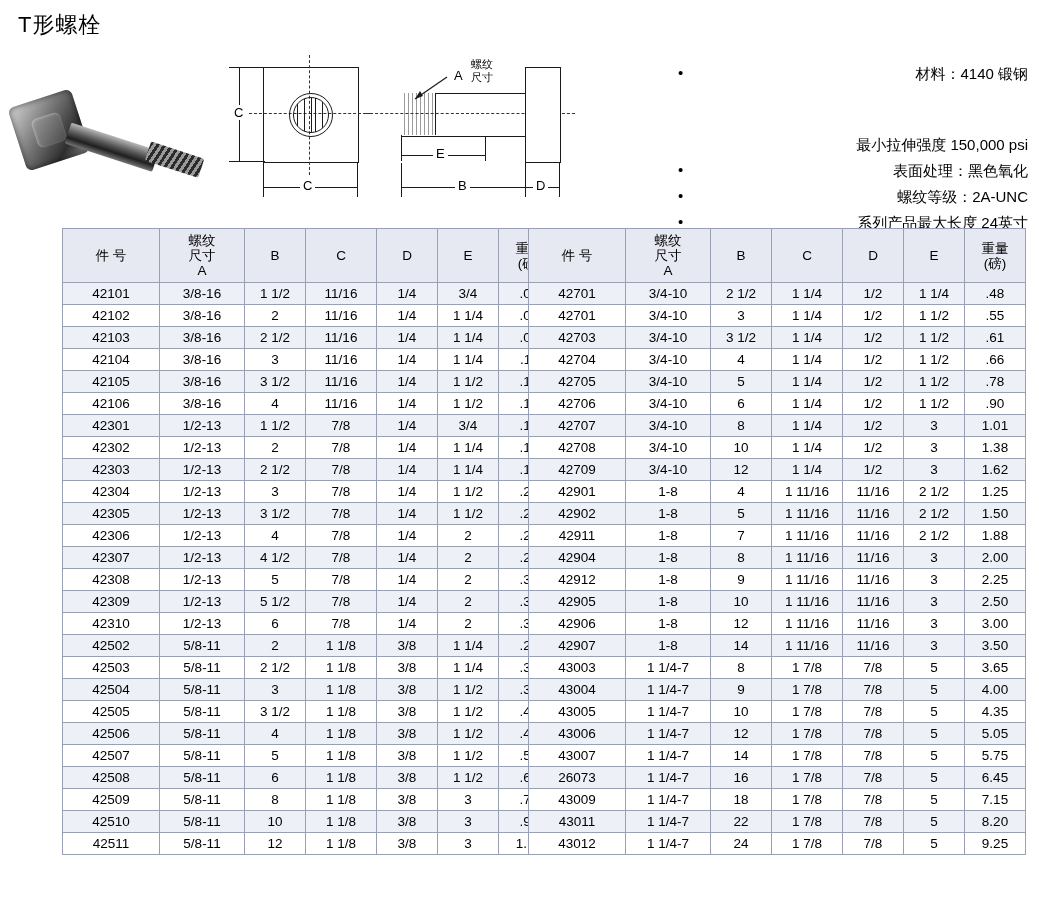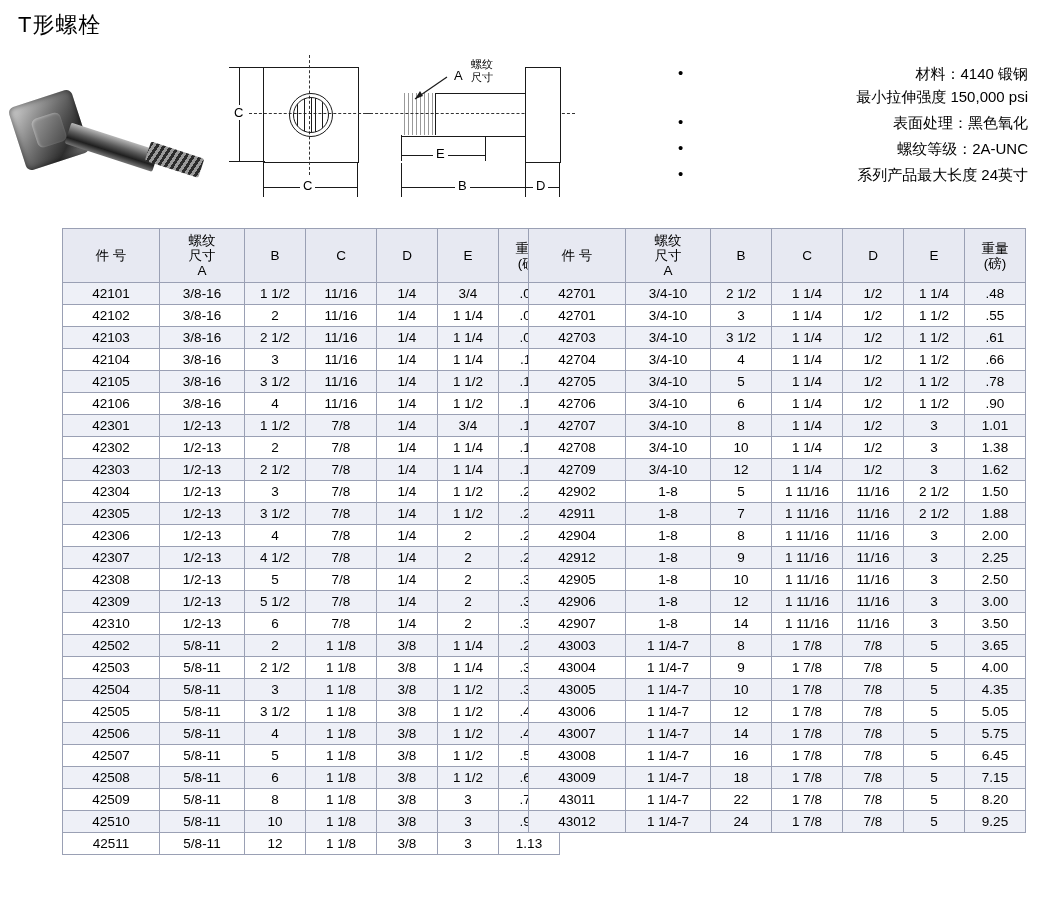--- a/index.html
+++ b/index.html
@@ -64,21 +64,21 @@
   .lbl{position:absolute;font-size:13px;background:#fff;padding:0 3px;}
   .lbl-small{position:absolute;font-size:11px;line-height:13px;}
   .ext{position:absolute;border-left:1px solid #1a1a1a;}
   .exth{position:absolute;border-top:1px solid #1a1a1a;}
 
   
   .specs{position:absolute;left:678px;top:62px;width:350px;font-size:15px;line-height:23px;}
   .specs li{list-style:none;margin:0 0 3px 0;position:relative;padding-left:12px;}
   .specs li:before{content:"\2022";position:absolute;left:0;top:-1px;font-size:15px;}
   .specs ul{margin:0;padding:0;text-align:right;}
-  .spec-sub{padding-left:26px;display:block;font-size:15px;}
+  .spec-sub{padding-left:26px;display:block;font-size:15px;margin-top:48px;}
 
   
   table{border-collapse:collapse;font-size:13.5px;}
   .tbl{position:absolute;}
   .tbl-left{left:62px;top:228px;}
   .tbl-right{left:528px;top:228px;}
   .tbl td,.tbl th{border:1px solid #9aa0b4;text-align:center;padding:0;height:21px;}
   .tbl thead th{background:#e7e9f2;font-weight:400;height:auto;padding:4px 2px;}
   .hdr-code{width:92px;}
   .hdr-a{width:80px;}
@@ -532,20 +532,29 @@
       <tr>
         <td>42709</td>
         <td>3/4-10</td>
         <td>12</td>
         <td>1 1/4</td>
         <td>1/2</td>
         <td>3</td>
         <td>1.62</td>
       </tr>
       <tr>
+        <td>42901</td>
+        <td>1-8</td>
+        <td>4</td>
+        <td>1 11/16</td>
+        <td>11/16</td>
+        <td>2 1/2</td>
+        <td>1.25</td>
+      </tr>
+      <tr>
         <td>42902</td>
         <td>1-8</td>
         <td>5</td>
         <td>1 11/16</td>
         <td>11/16</td>
         <td>2 1/2</td>
         <td>1.50</td>
       </tr>
       <tr>
         <td>42911</td>
@@ -640,21 +649,21 @@
       <tr>
         <td>43007</td>
         <td>1 1/4-7</td>
         <td>14</td>
         <td>1 7/8</td>
         <td>7/8</td>
         <td>5</td>
         <td>5.75</td>
       </tr>
       <tr>
-        <td>43008</td>
+        <td>26073</td>
         <td>1 1/4-7</td>
         <td>16</td>
         <td>1 7/8</td>
         <td>7/8</td>
         <td>5</td>
         <td>6.45</td>
       </tr>
       <tr>
         <td>43009</td>
         <td>1 1/4-7</td>

